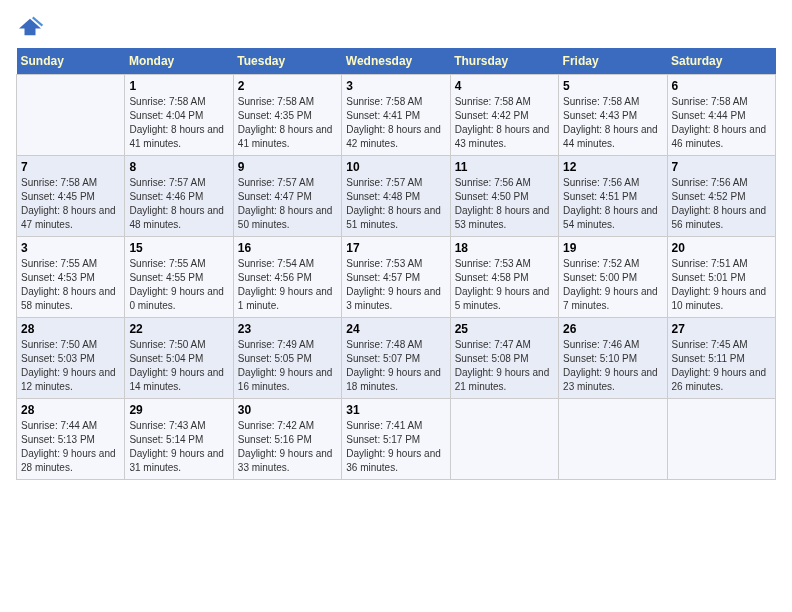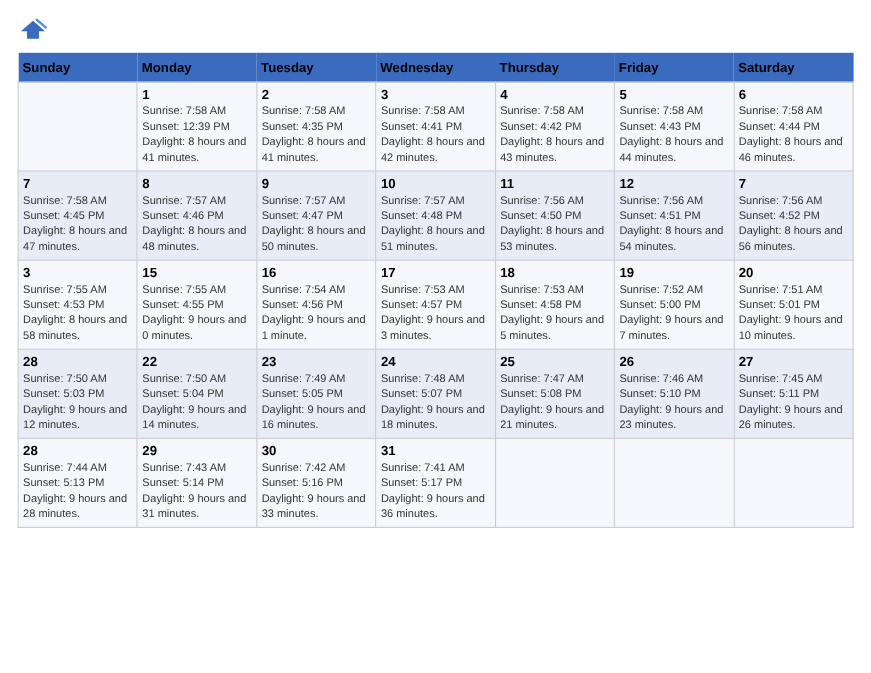--- a/index.html
+++ b/index.html
@@ -37,21 +37,21 @@
       font-size: 15px;
       color: #555;
     }
     table {
       width: 100%;
       border-collapse: collapse;
       font-size: 11px;
     }
     thead tr th {
       background-color: #3a6bbf;
-      color: #000000;
+      color: #fef9c3;
       padding: 6px 4px;
       text-align: left;
       font-size: 12px;
       font-weight: bold;
     }
     tbody tr td {
       border: 1px solid #ccc;
       vertical-align: top;
       padding: 4px 4px;
       height: 80px;
@@ -110,21 +110,21 @@
         <th>Saturday</th>
       </tr>
   </thead>
   <tbody id="calendar-body">
   <tr>
         <td class="empty-cell"></td>
         <td>
           <span class="day-number">1</span>
           <div class="day-info">
             <span>Sunrise: 7:58 AM</span><br>
-            <span>Sunset: 12:39 PM</span><br>
+            <span>Sunset: 4:04 PM</span><br>
             <span>Daylight: 8 hours and 41 minutes.</span>
           </div>
         </td>
         <td>
           <span class="day-number">2</span>
           <div class="day-info">
             <span>Sunrise: 7:58 AM</span><br>
             <span>Sunset: 4:35 PM</span><br>
             <span>Daylight: 8 hours and 41 minutes.</span>
           </div>

